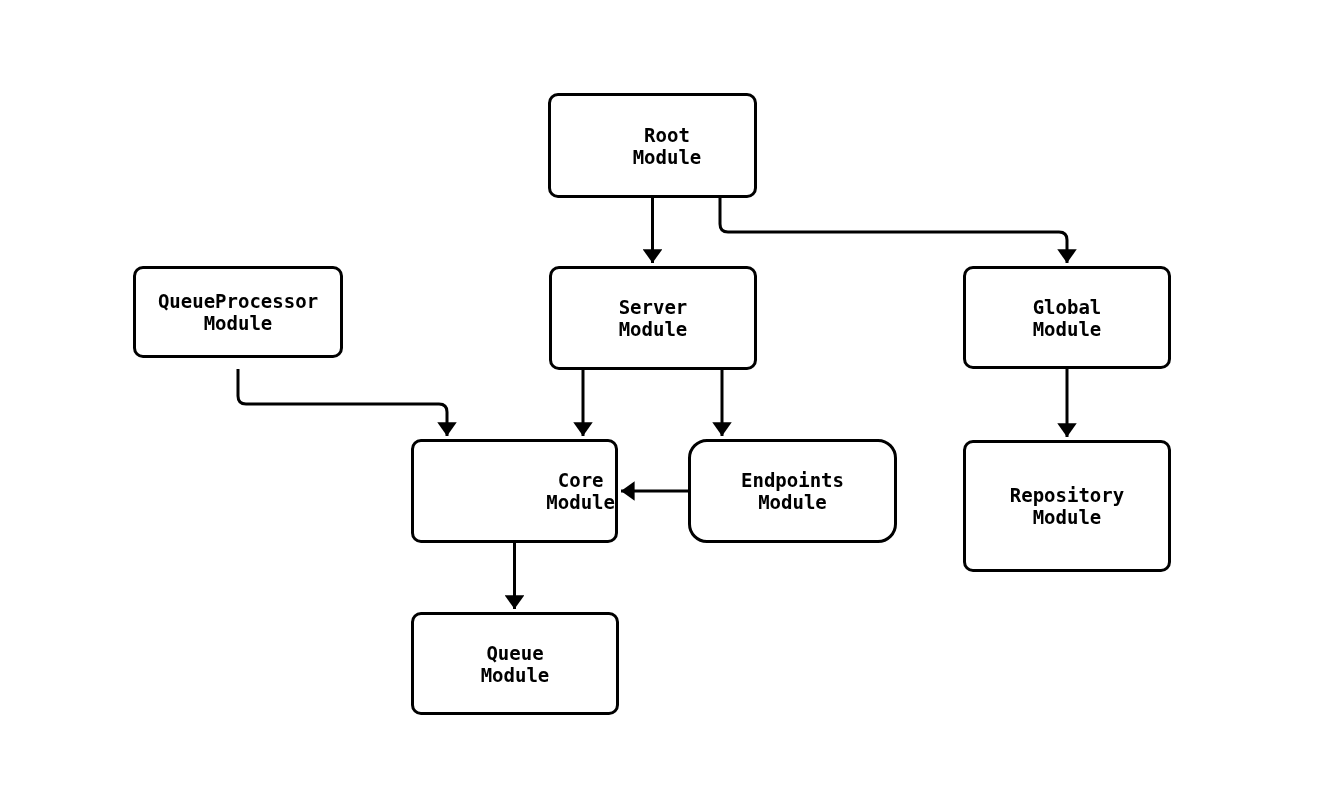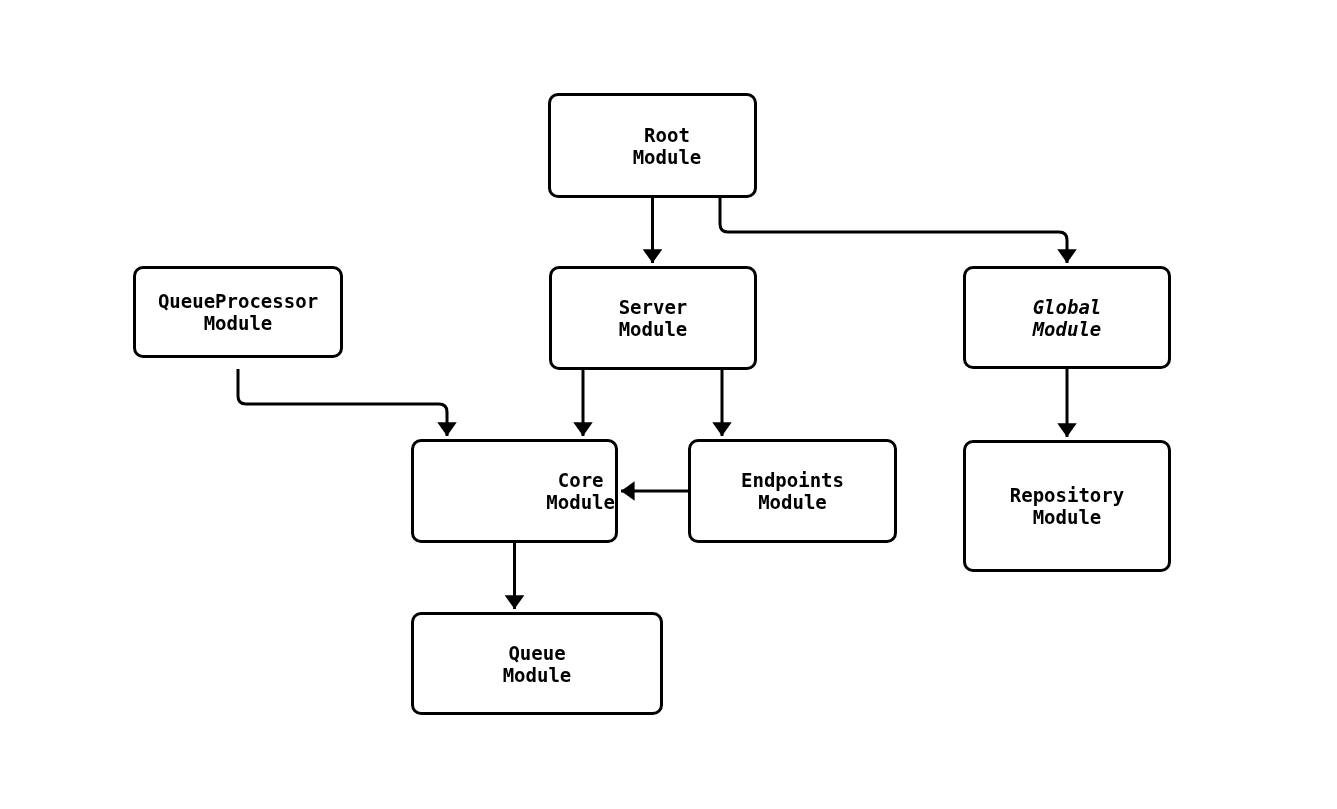--- a/index.html
+++ b/index.html
@@ -82,38 +82,38 @@
   <div class="node" style="left:133px; top:266px; width:210px; height:92px;">
     <span class="node-label">QueueProcessor
 Module</span>
   </div>
 
   <div class="node" style="left:549px; top:266px; width:208px; height:104px;">
     <span class="node-label">Server
 Module</span>
   </div>
 
-  <div class="node" style="left:963px; top:266px; width:208px; height:103px;font-style:italic;">
+  <div class="node" style="left:963px; top:266px; width:208px; height:103px;">
     <span class="node-label">Global
 Module</span>
   </div>
 
   <div class="node" style="left:411px; top:439px; width:207px; height:104px;justify-content:flex-end;">
     <span class="node-label">Core
 Module</span>
   </div>
 
-  <div class="node" style="left:688px; top:439px; width:209px; height:104px;">
+  <div class="node" style="left:688px; top:439px; width:209px; height:104px;border-radius:19px;">
     <span class="node-label">Endpoints
 Module</span>
   </div>
 
   <div class="node" style="left:963px; top:440px; width:208px; height:132px;">
     <span class="node-label">Repository
 Module</span>
   </div>
 
-  <div class="node" style="left:411px; top:612px; width:252px; height:103px;">
+  <div class="node" style="left:411px; top:612px; width:208px; height:103px;">
     <span class="node-label">Queue
 Module</span>
   </div>
 
 </div>
 
 </body></html>

